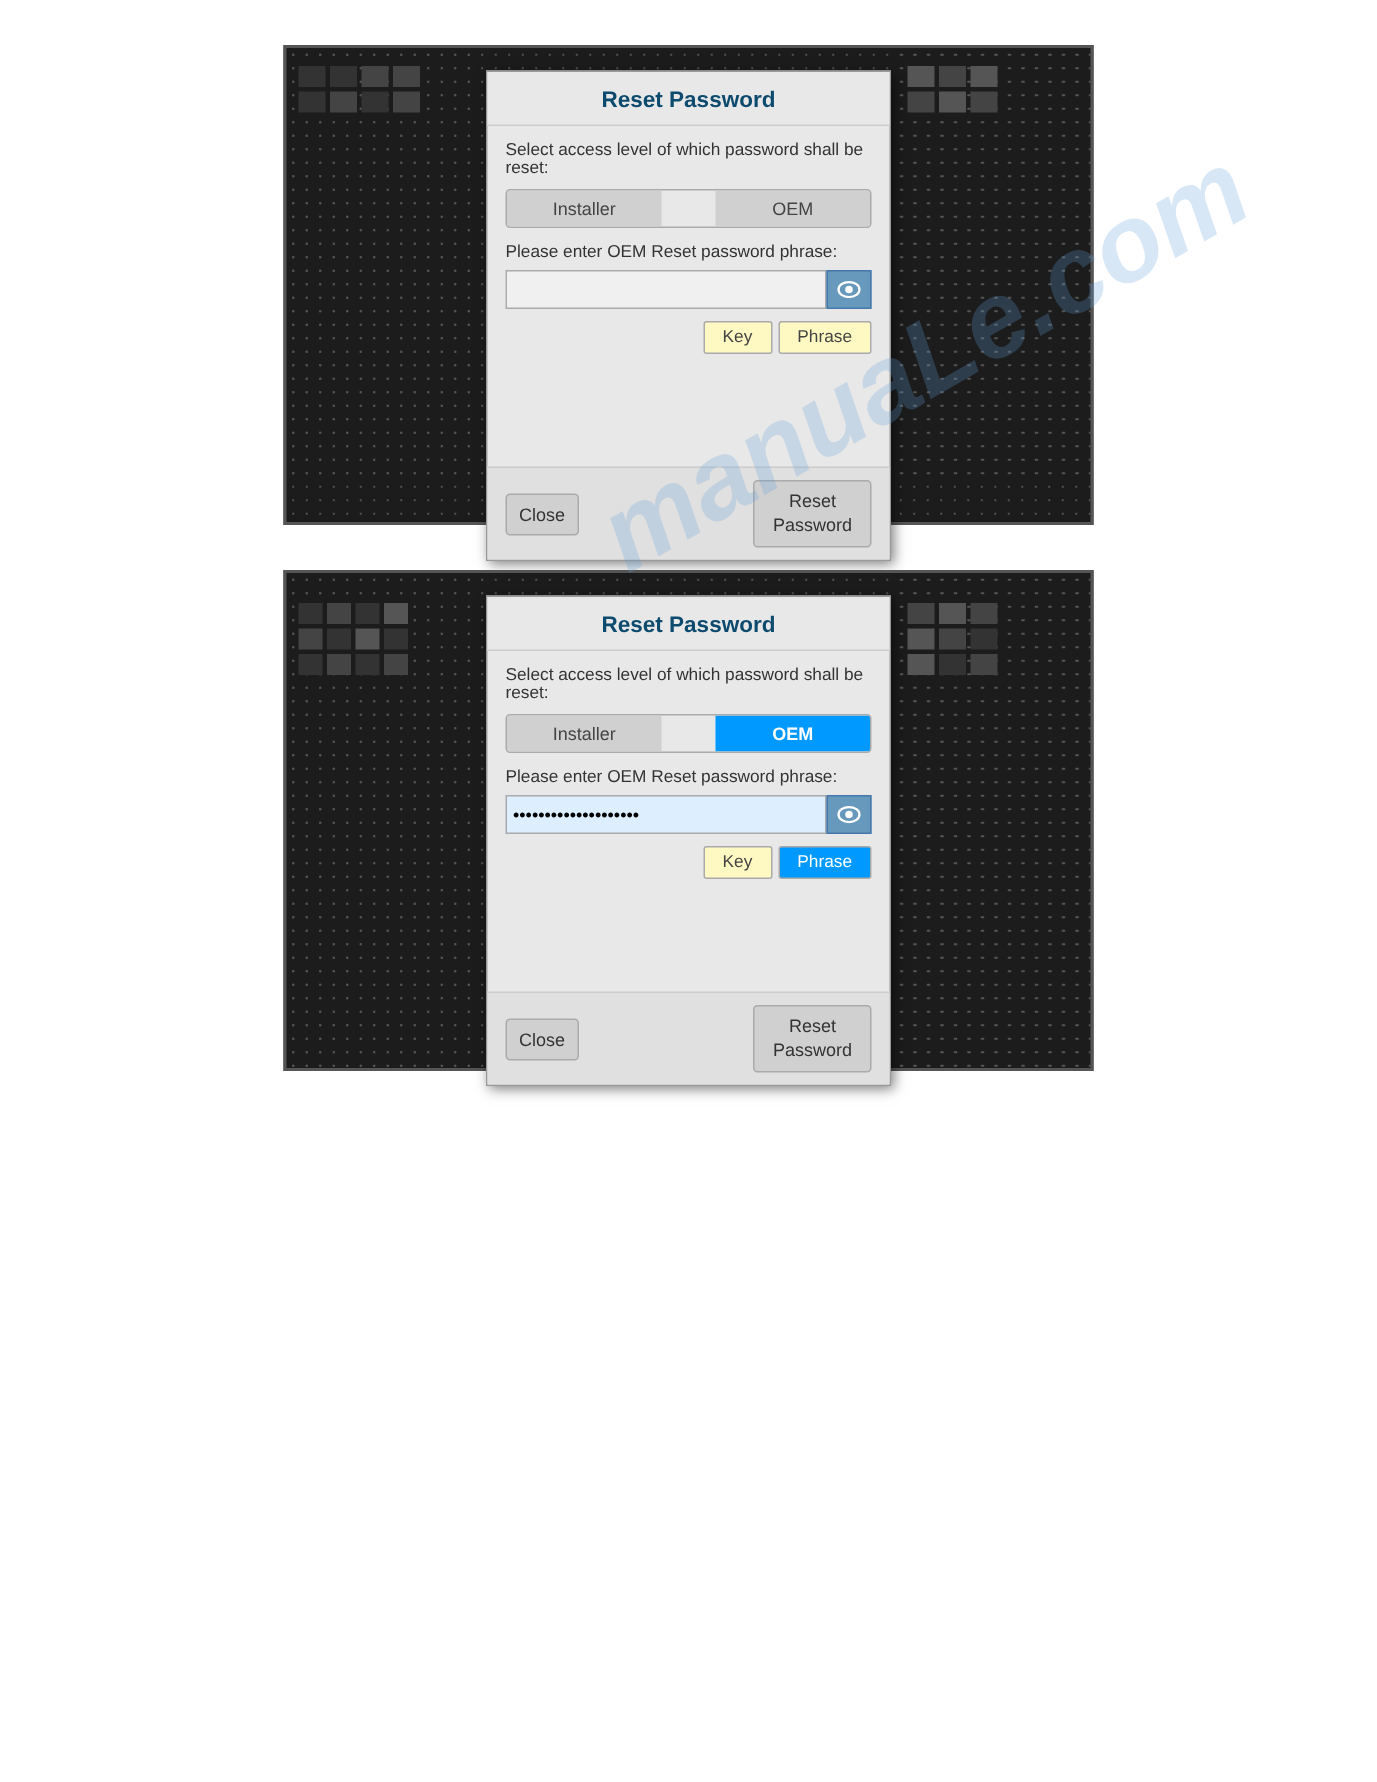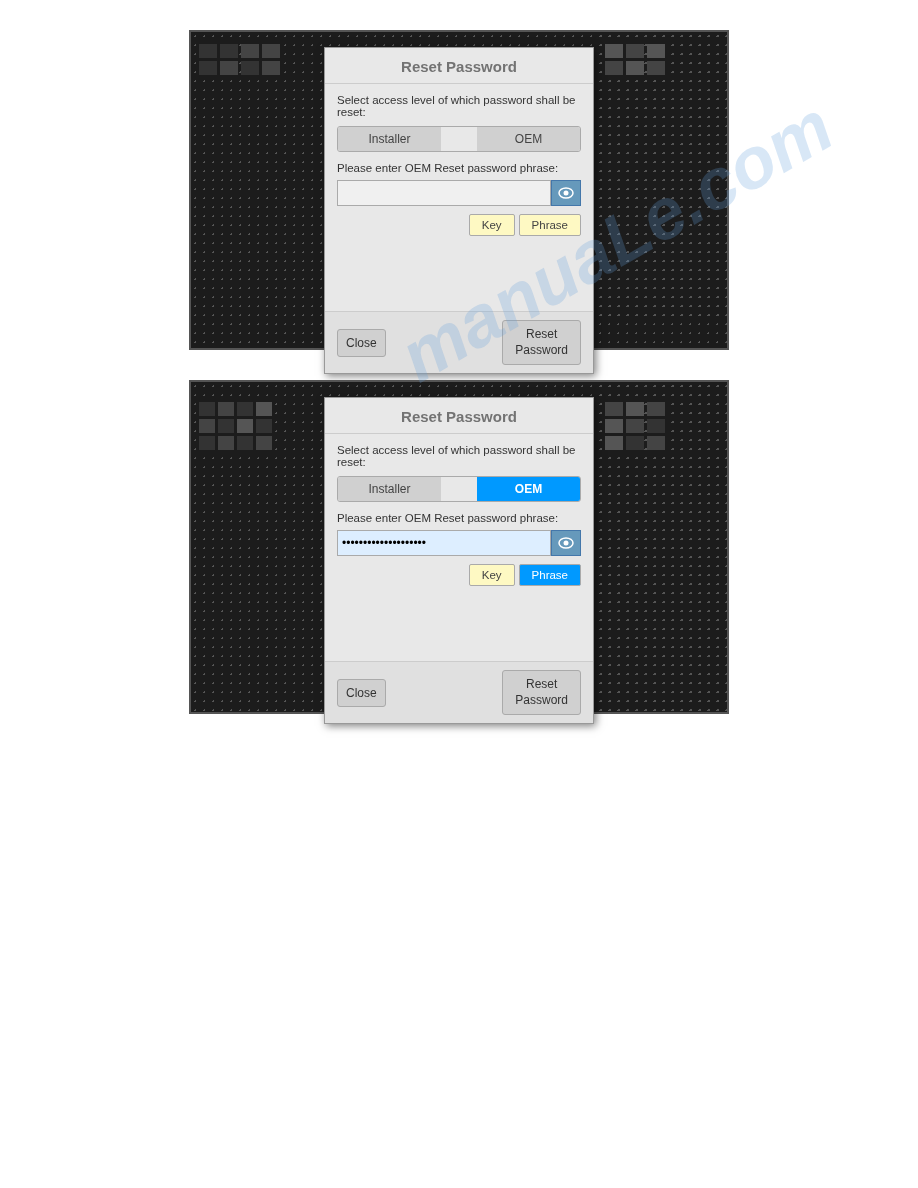--- a/index.html
+++ b/index.html
@@ -60,21 +60,21 @@
       padding: 0;
       box-shadow: 2px 2px 8px rgba(0,0,0,0.5);
     }
 
     .dialog-title {
       background: #e8e8e8;
       text-align: center;
       padding: 10px 0 8px 0;
       font-size: 15px;
       font-weight: bold;
-      color: #737373;
+      color: #0c4a6e;
       border-bottom: 1px solid #ccc;
     }
 
     .dialog-body {
       padding: 10px 12px 12px 12px;
     }
 
     .dialog-label {
       font-size: 11.5px;
       color: #333;

